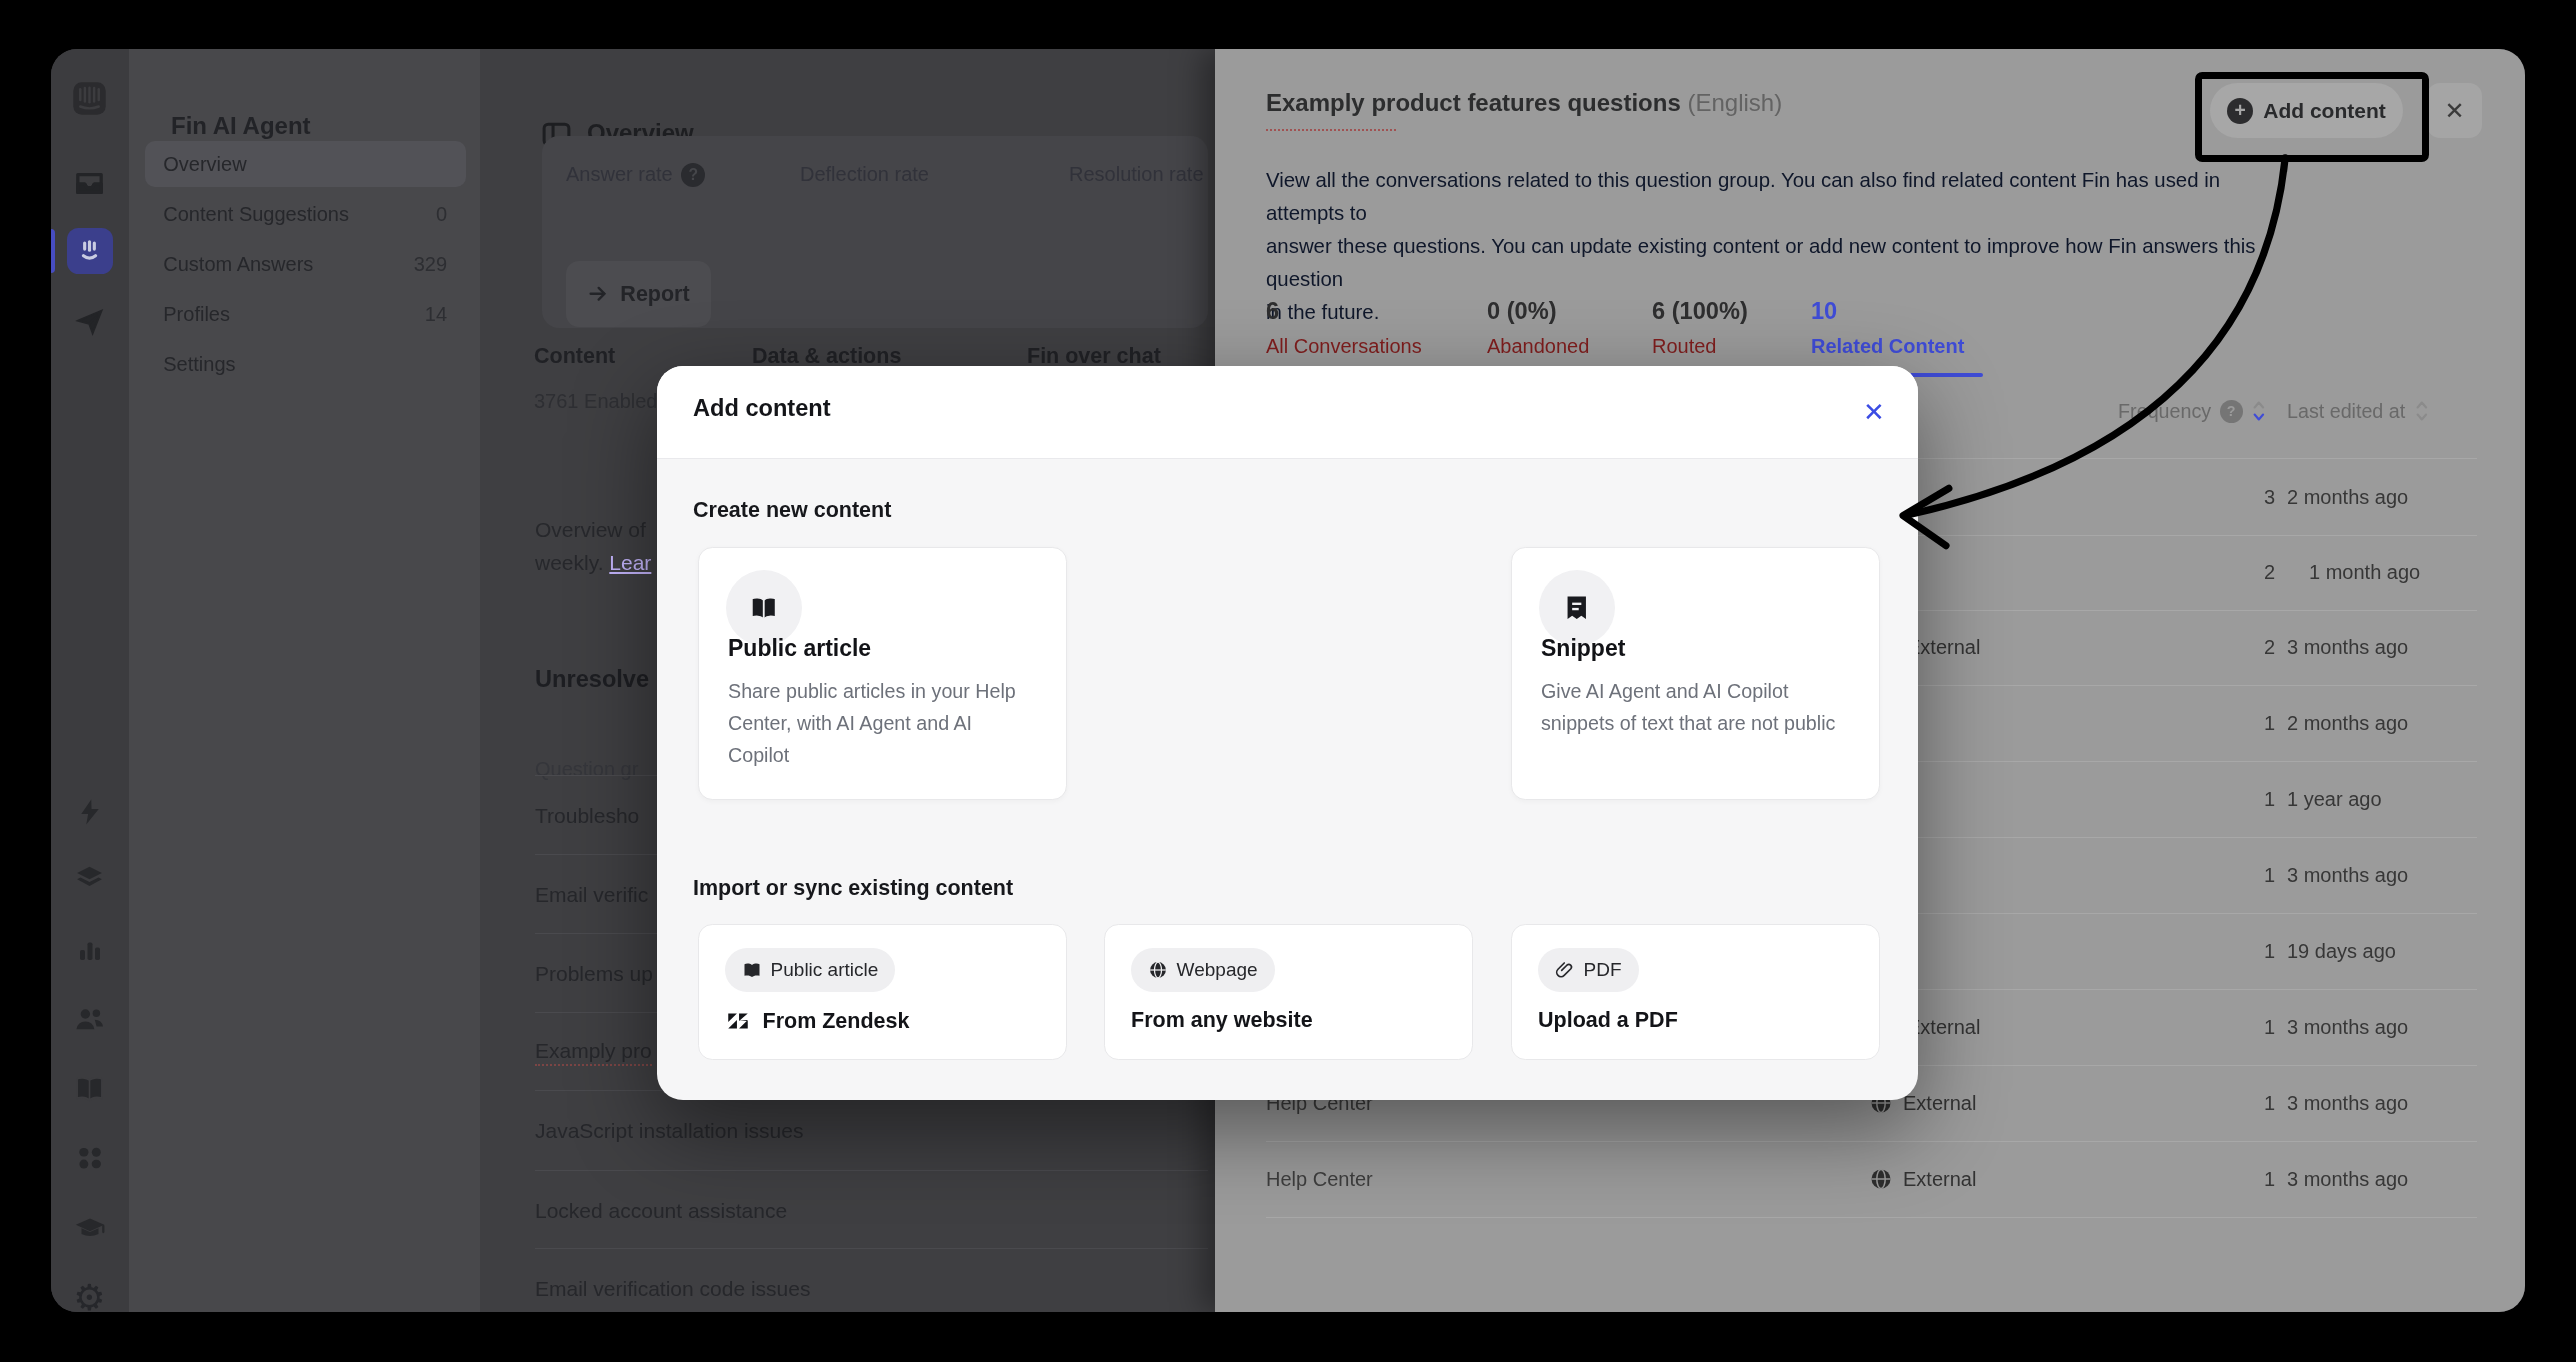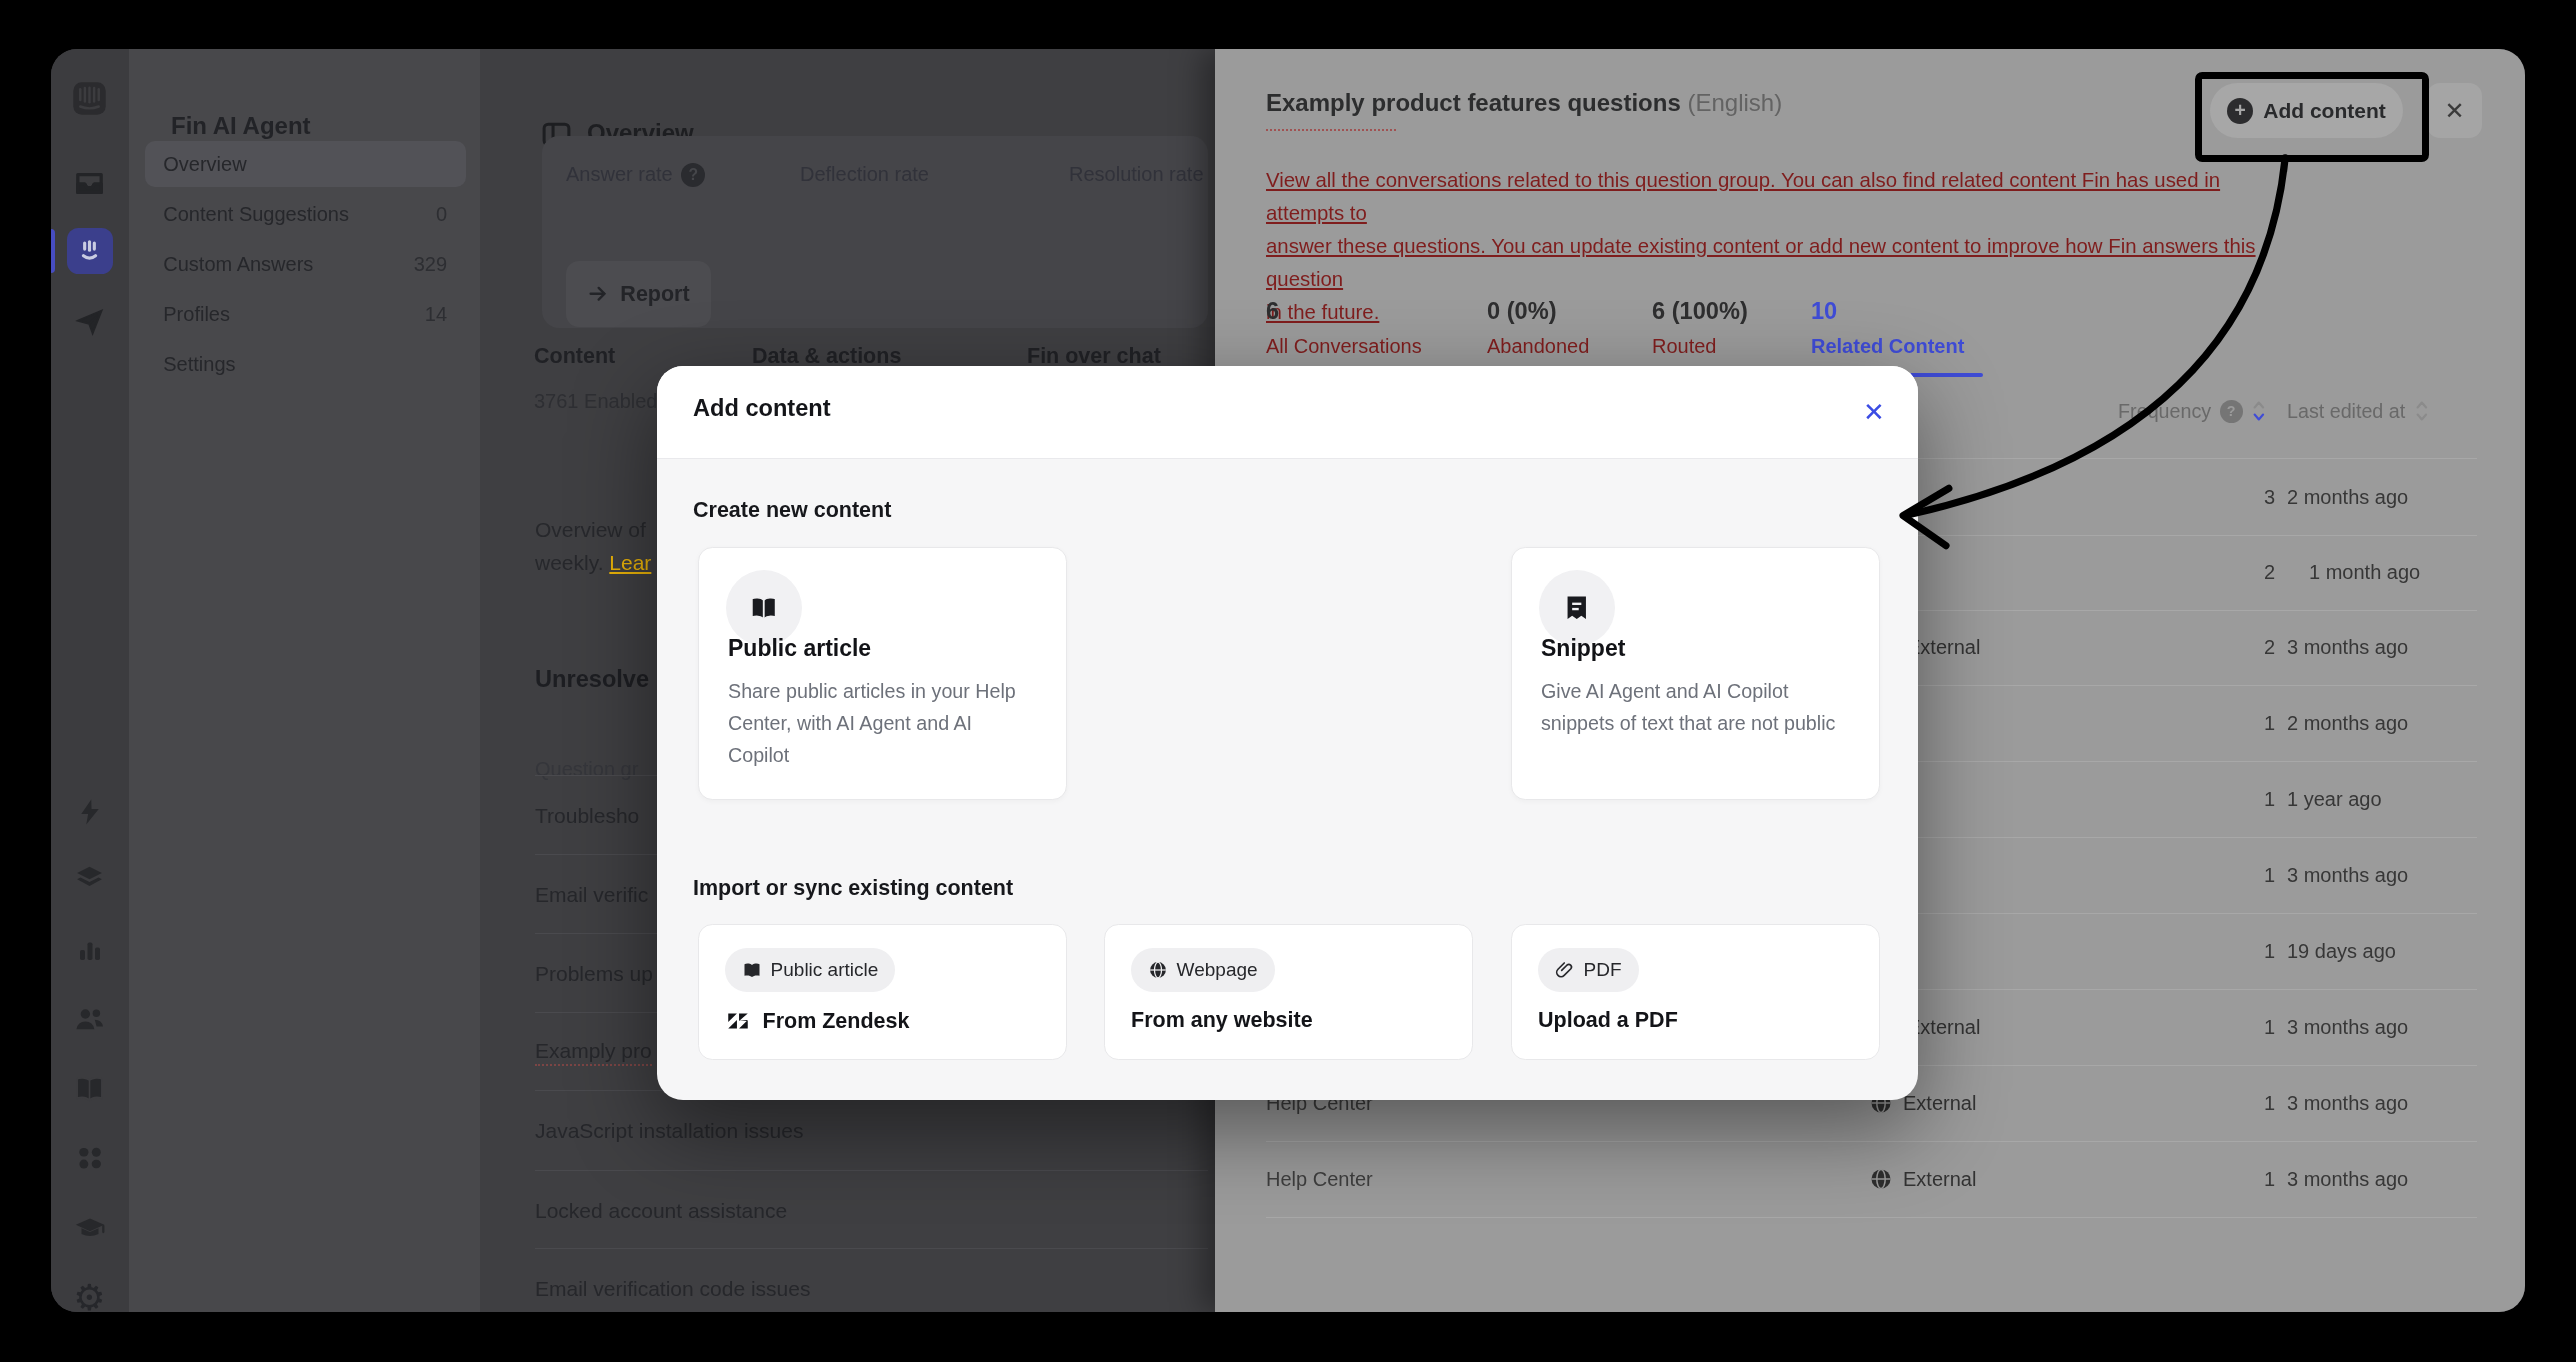--- a/index.html
+++ b/index.html
@@ -29,39 +29,39 @@
   .c-title{font-size:24px;font-weight:700;color:#1d1e21;}
   #metrics-card{left:62px;top:87px;width:666px;height:192px;border-radius:17px;background:#454549;}
   .metric-label{top:26.5px;font-size:20px;color:#31323a;display:flex;align-items:center;gap:8.6px;}
   .q-circle{width:24px;height:24px;border-radius:50%;background:#2a2b2f;color:#45464a;
       display:flex;align-items:center;justify-content:center;font-size:15.7px;font-weight:700;}
   #report-btn{left:24px;top:125px;width:145px;height:66px;border-radius:13px;background:#4c4c50;
       display:flex;align-items:center;justify-content:center;gap:11.5px;font-size:21.5px;font-weight:600;color:#232428;}
   .tab{font-size:21.5px;font-weight:600;color:#202125;}
   .dim-sub{font-size:20px;color:#2e2f33;}
   .intro{font-size:21px;color:#27282c;line-height:33px;}
-  .intro a{color:#eab308;text-decoration:underline;}
+  .intro a{color:#c4b5fd;text-decoration:underline;}
   .h-unres{font-size:23.6px;font-weight:700;color:#1d1e22;}
   .qgroup{font-size:20px;color:#35363b;}
   .c-row{left:55px;width:673px;height:79px;border-top:1.4px solid #4a4a4e;display:flex;align-items:center;
       font-size:21px;color:#26272b;}
   .spell-dim{border-bottom:2.9px dotted #7c4545;padding-bottom:1.4px;}
   
   #panel{left:1164px;top:0;width:1311px;height:1263px;background:#9b9b9b;
       box-shadow:-13px 0 29px rgba(0,0,0,.35);}
   .p-title{font-size:24px;font-weight:700;color:#2c2d2e;}
   .p-title .suffix{font-weight:400;color:#636363;}
   .p-spell{left:51px;top:80px;width:130px;height:0;border-bottom:2.9px dotted #a05252;}
   #add-btn{left:995px;top:34px;width:193px;height:55px;border-radius:29px;background:#a7a7a7;
       display:flex;align-items:center;justify-content:center;gap:10px;font-size:21px;font-weight:600;color:#292a2c;}
   .plus-circ{width:26px;height:26px;border-radius:50%;background:#2c2c2e;color:#a7a7a7;
       display:flex;align-items:center;justify-content:center;font-size:19.3px;font-weight:700;line-height:26px;}
   #panel-close{left:1212px;top:34px;width:55px;height:55px;border-radius:13px;background:#a5a5a5;
       display:flex;align-items:center;justify-content:center;font-size:24px;color:#3a3a3a;}
-  .p-desc{left:51px;top:115px;width:1002px;font-size:20.4px;line-height:33px;color:#7f1d1d;text-decoration:underline;}
+  .p-desc{left:51px;top:115px;width:1002px;font-size:20.4px;line-height:33px;color:#0f172a;}
   .stat-val{top:249px;font-size:23.6px;font-weight:700;color:#2e2e2f;}
   .stat-lbl{top:286px;font-size:20px;color:#7f1d1d;}
   .stat-blue{color:#3f4cd6 !important;}
   #rc-underline{left:596px;top:324px;width:172px;height:4.3px;border-radius:2.1px;background:#3f4cd6;}
   .th-group{top:344px;height:36px;display:flex;align-items:center;gap:8.6px;font-size:19.7px;color:#696969;}
   .th-q{width:23px;height:23px;border-radius:50%;background:#757575;color:#9b9b9b;display:flex;align-items:center;
       justify-content:center;font-size:14.3px;font-weight:700;}
   .sorter svg{display:block;}
   .p-row{left:51px;width:1211px;height:76px;border-bottom:1.4px solid #a8a8a8;}
   .p-rows-top{border-top:1.4px solid #a8a8a8;}

